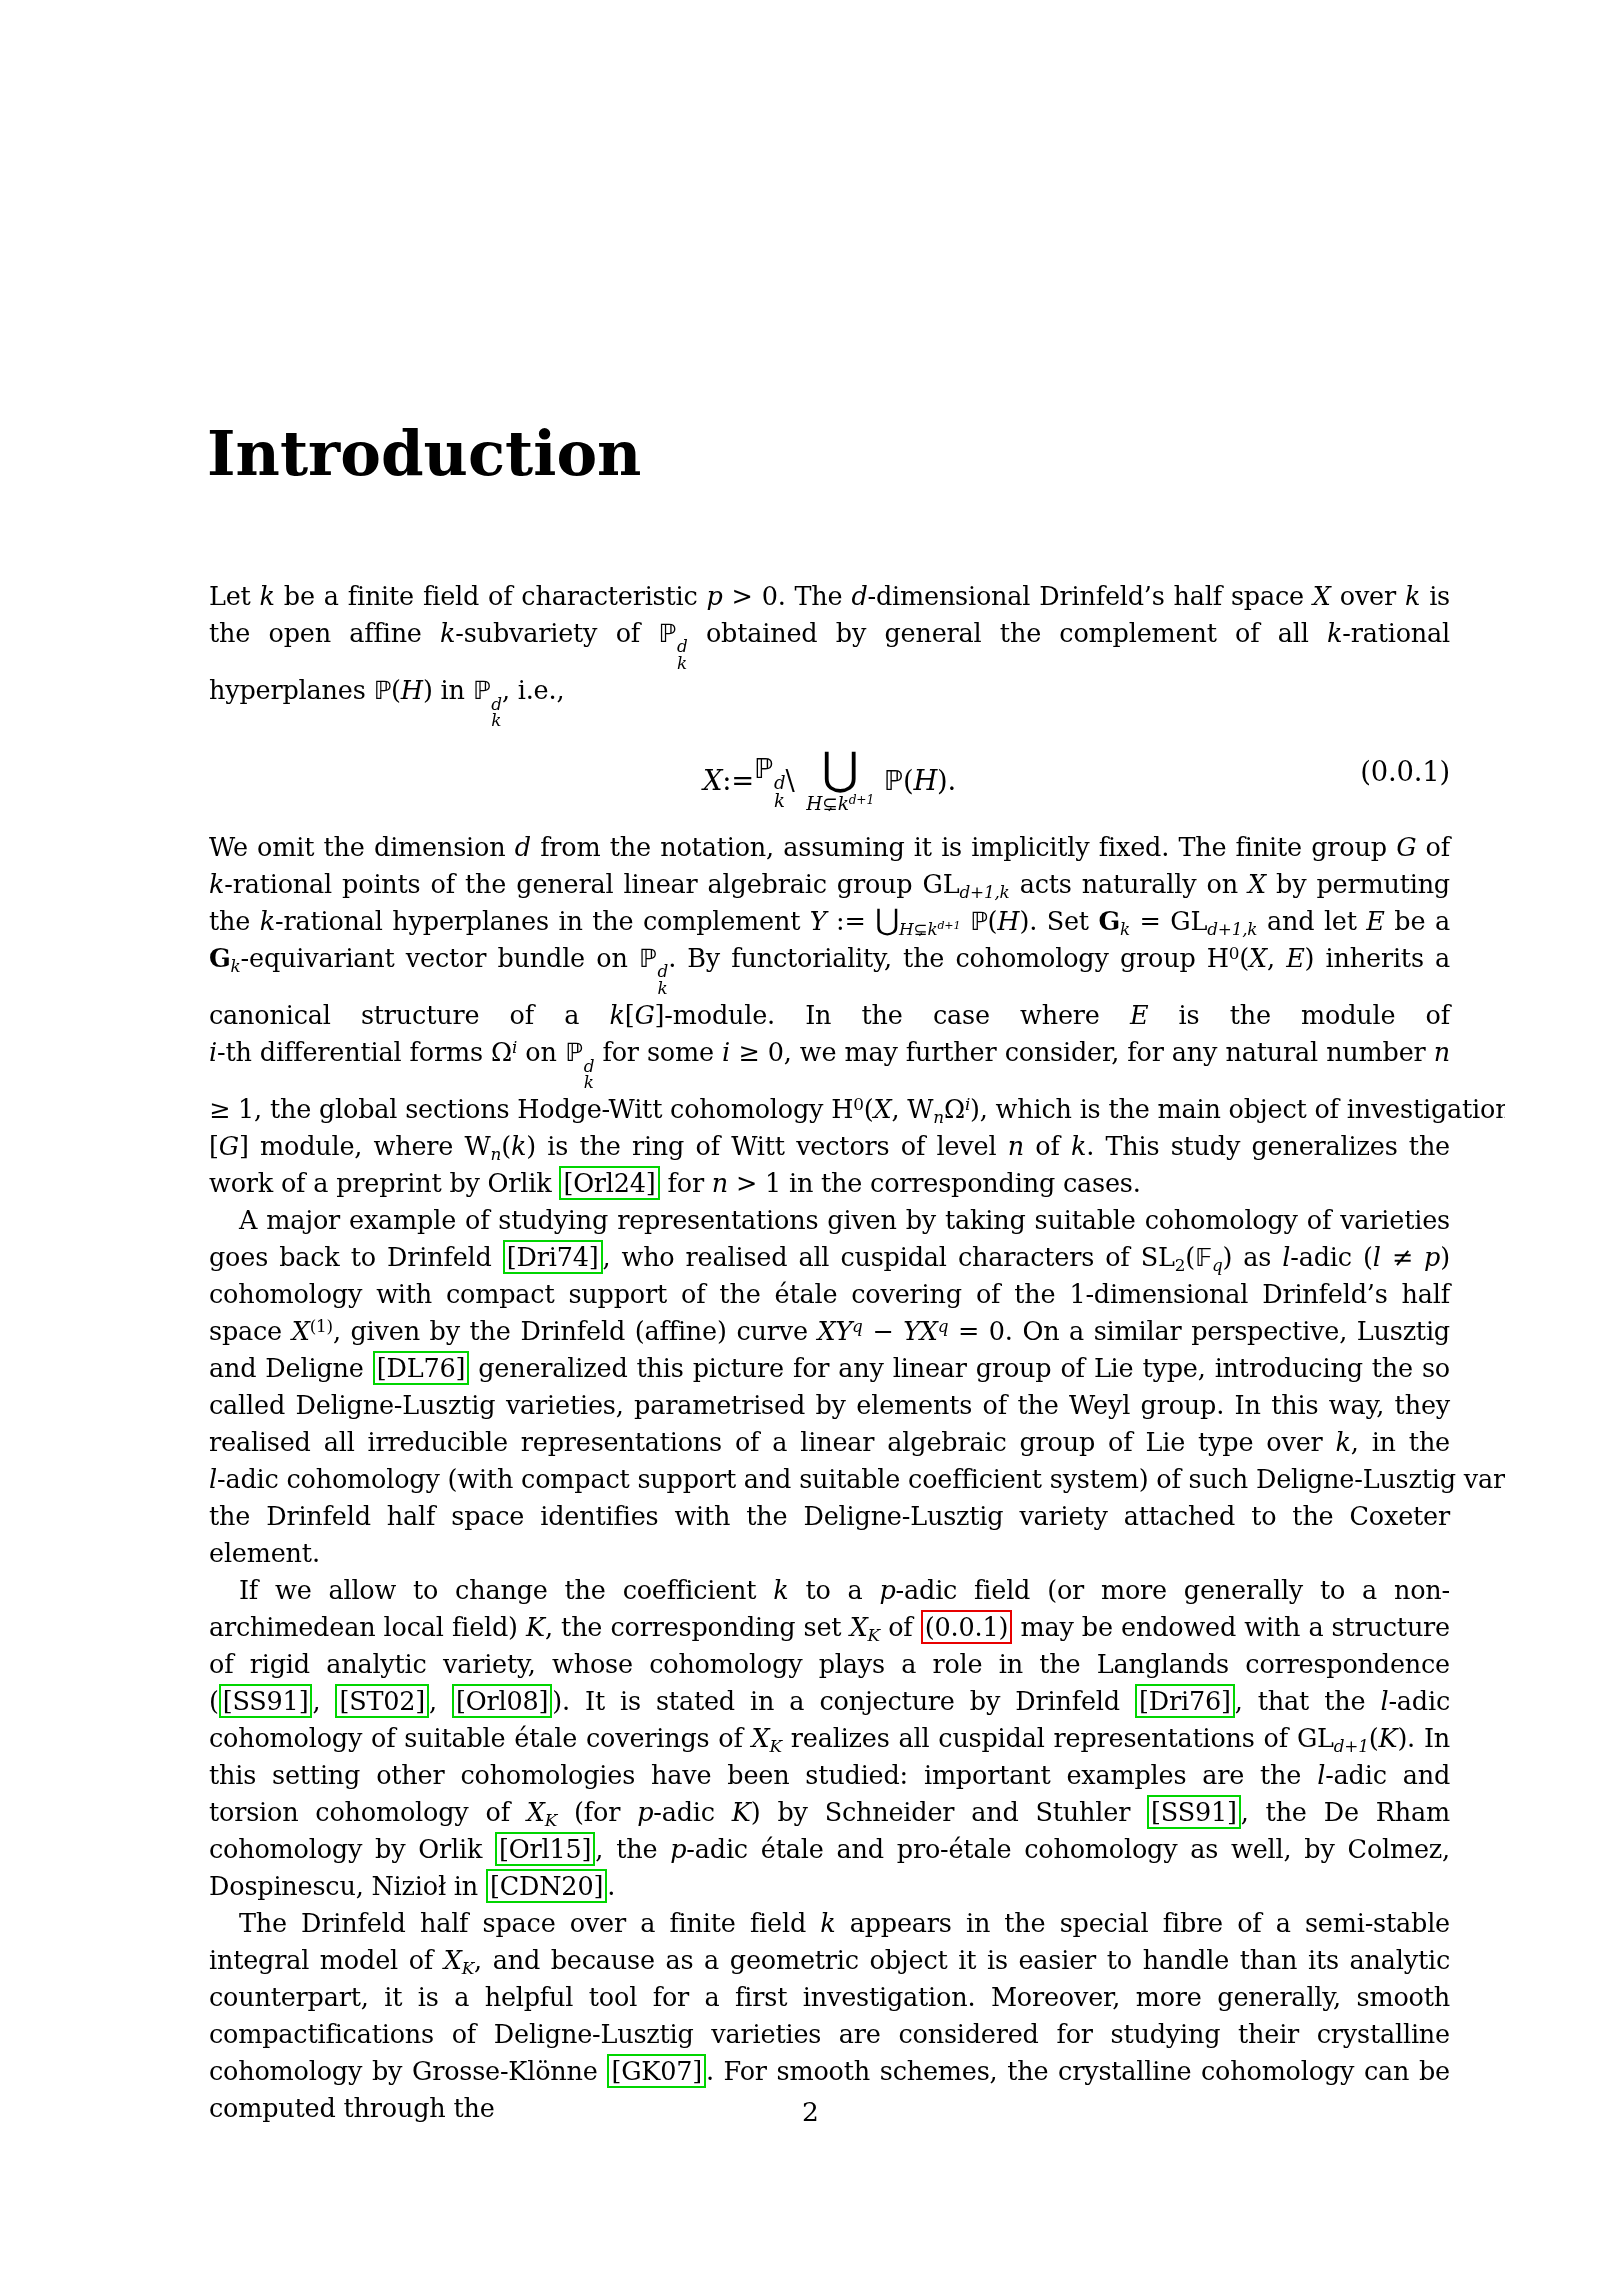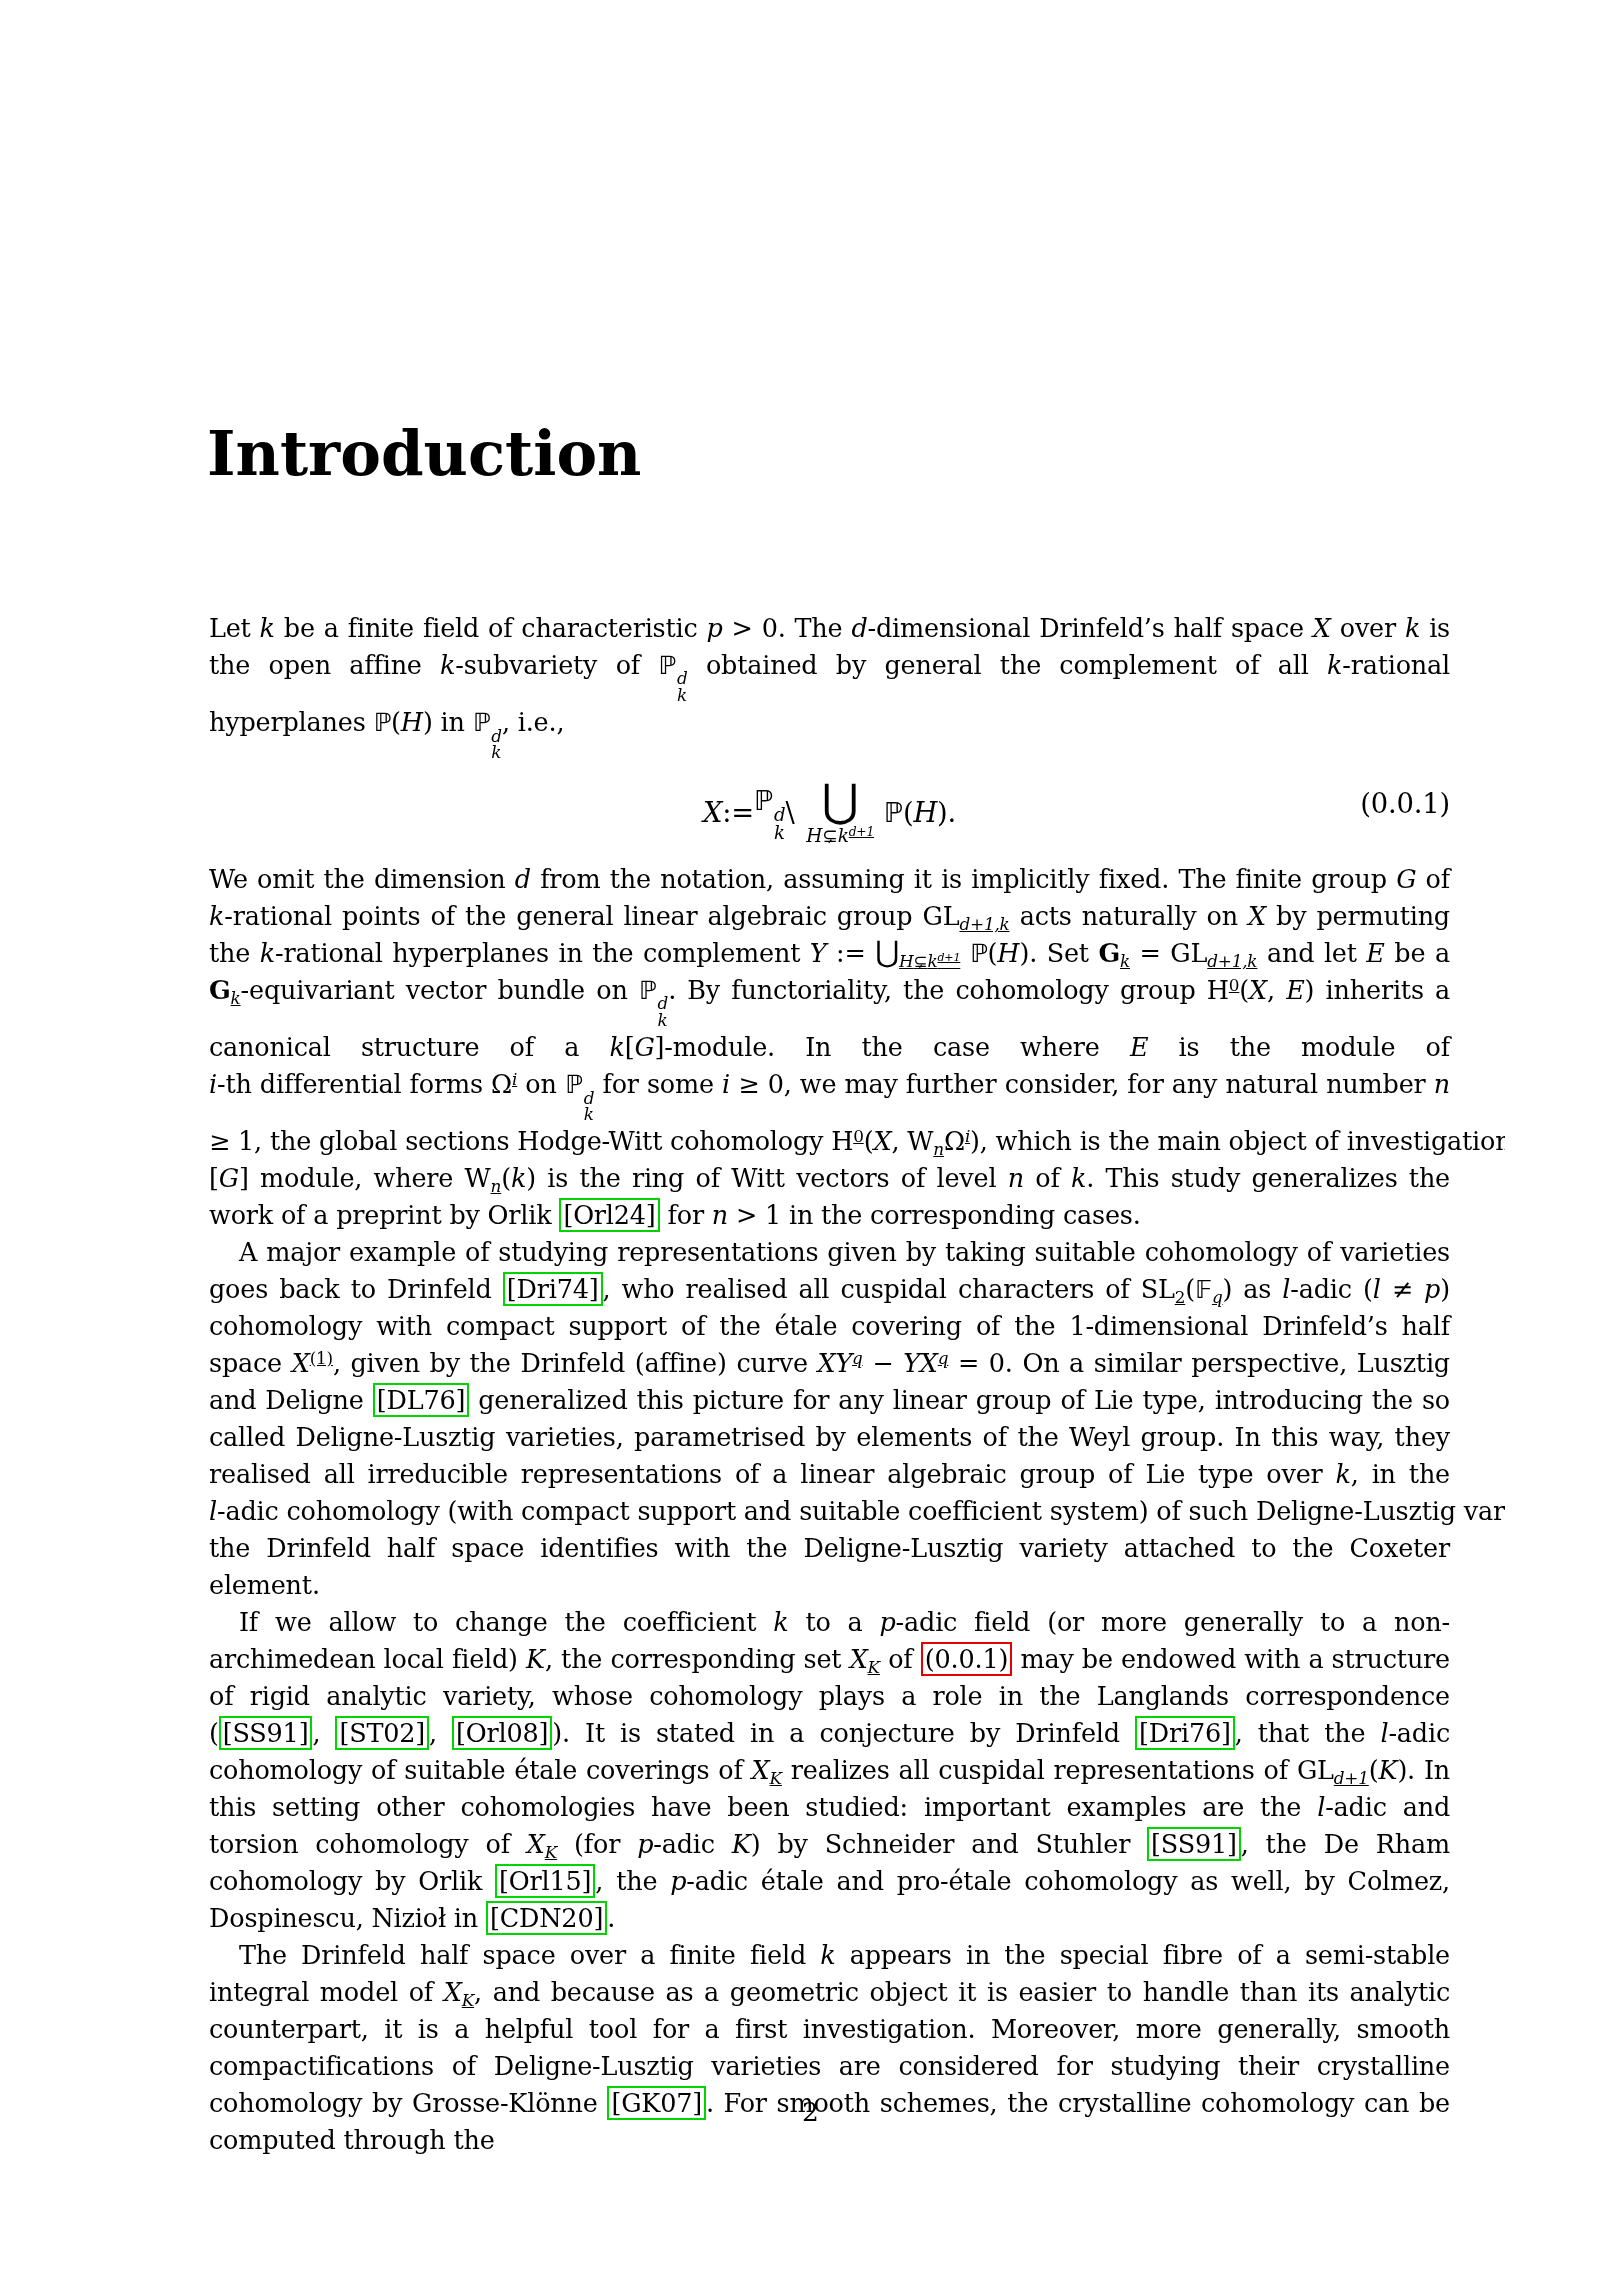--- a/index.html
+++ b/index.html
@@ -18,21 +18,21 @@
     top: 423px;
     margin: 0;
     font-size: 61px;
     font-weight: bold;
     line-height: 1;
     letter-spacing: 0;
   }
   .body-text {
     position: absolute;
     left: 209px;
-    top: 610px;
+    top: 578px;
     width: 1241px;
     font-size: 25.5px;
     line-height: 37px;
     text-align: justify;
     letter-spacing: -0.2px;
   }
   .para { margin: 0; }
   .para.indent { text-indent: 30px; }
 
   
@@ -52,21 +52,20 @@
     padding: 0 2px;
     white-space: nowrap;
   }
 
   .mwrap { white-space: nowrap; }
   sup.msup, sub.msub {
     font-size: 0.66em;
     line-height: 0;
     vertical-align: baseline;
     position: relative;
-    text-decoration: underline;
   }
   sup.msup { top: -0.5em; }
   sub.msub { top: 0.28em; }
   .mstack {
     display: inline-flex;
     flex-direction: column;
     align-items: flex-start;
     justify-content: space-between;
     font-size: 0.66em;
     line-height: 1;

